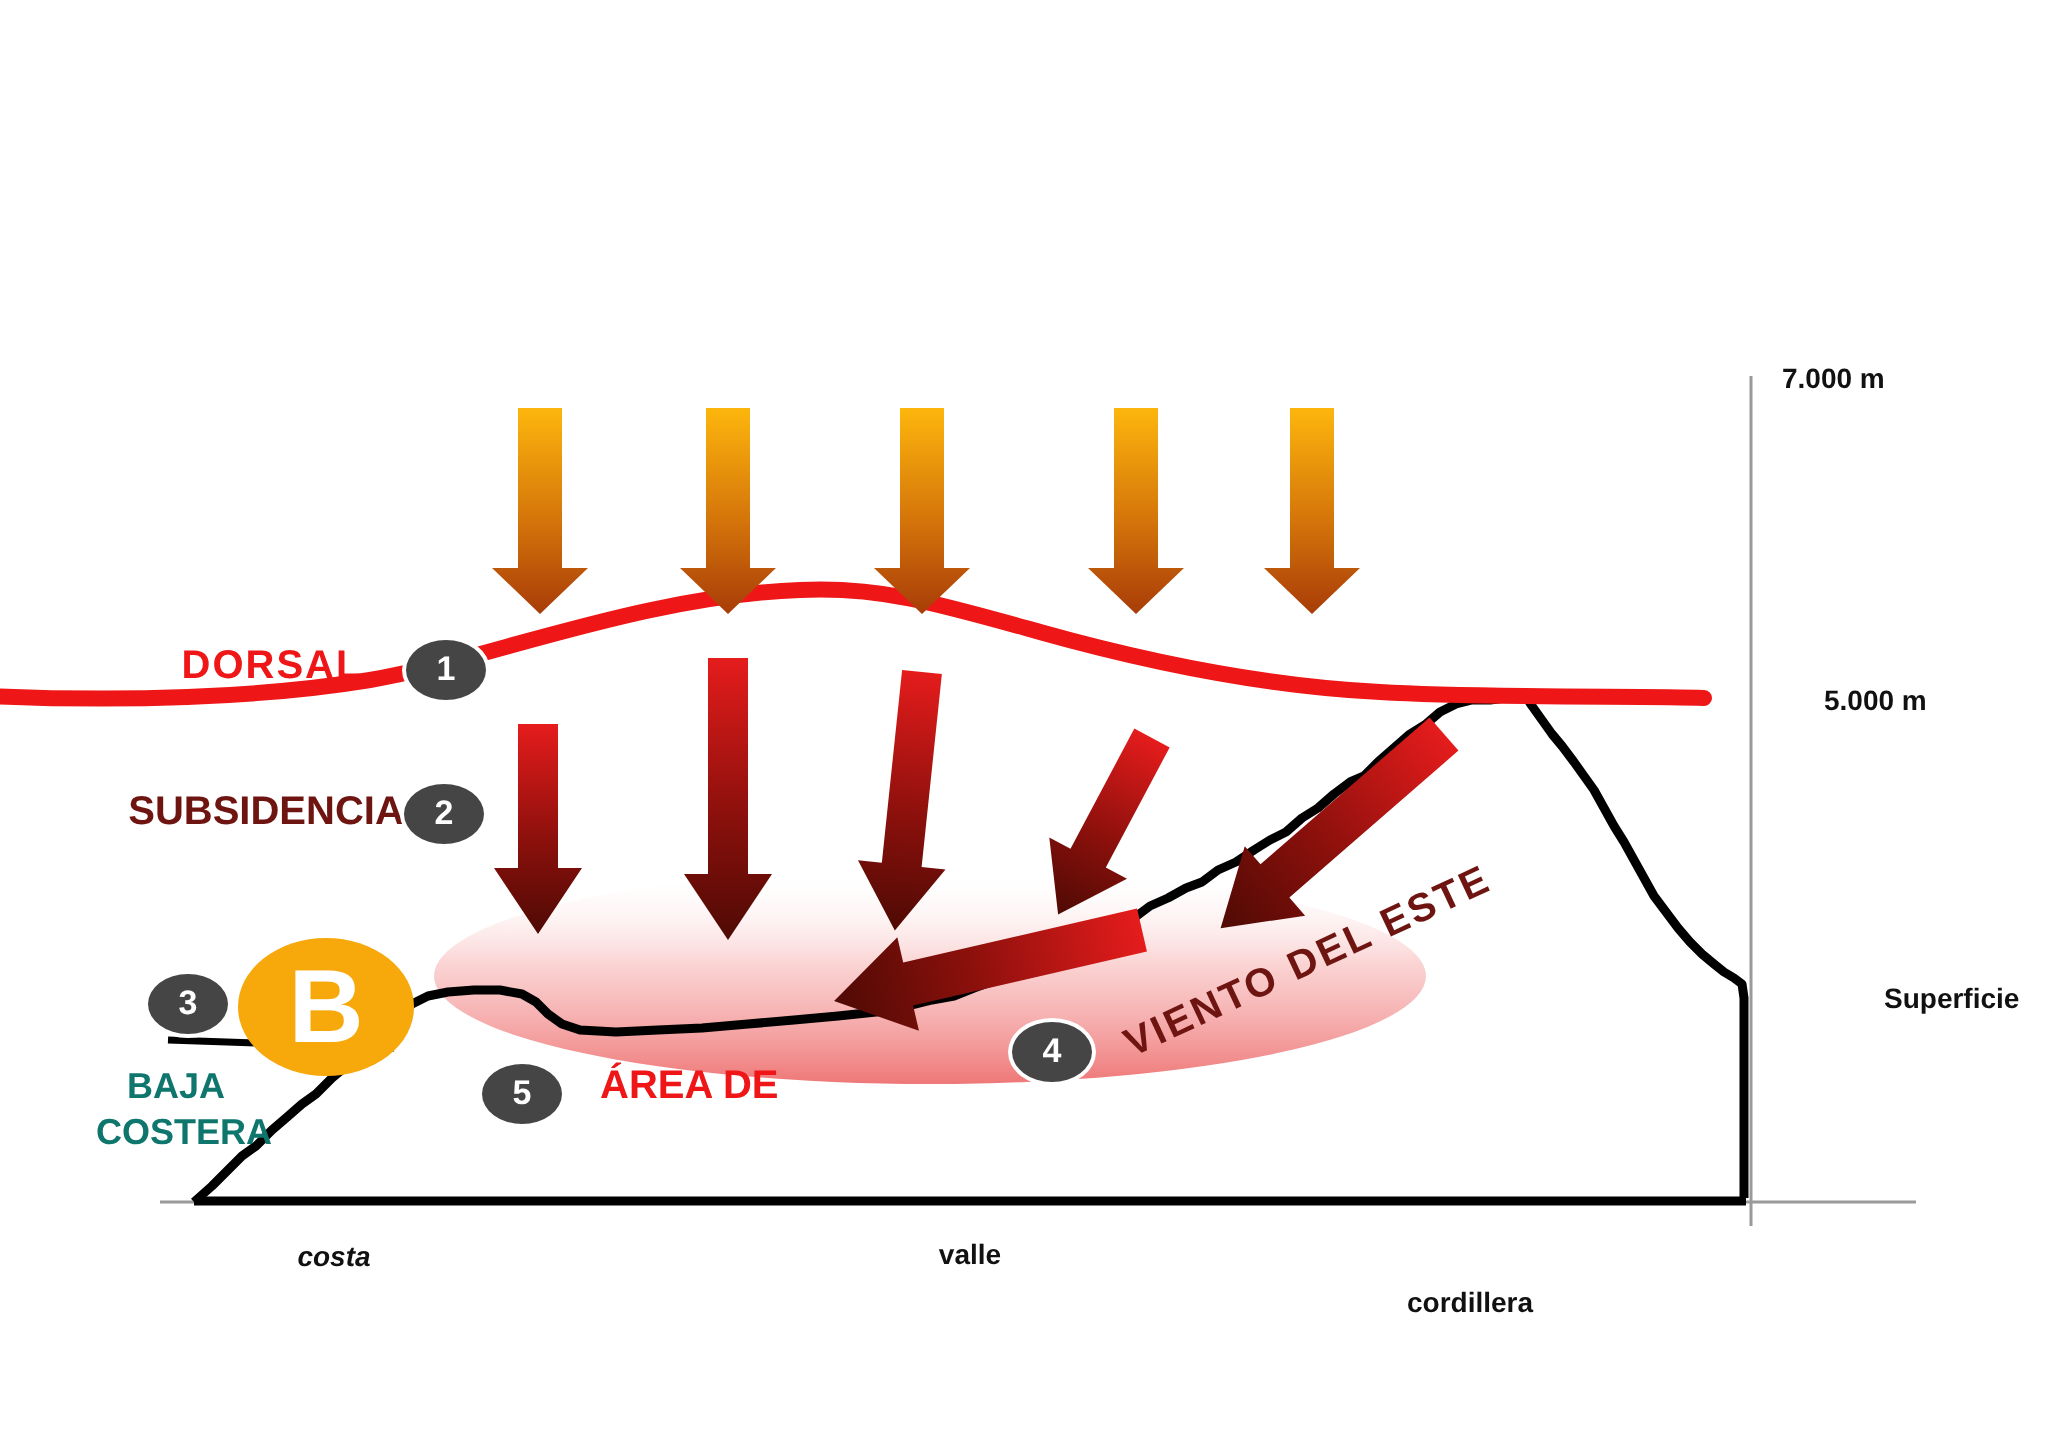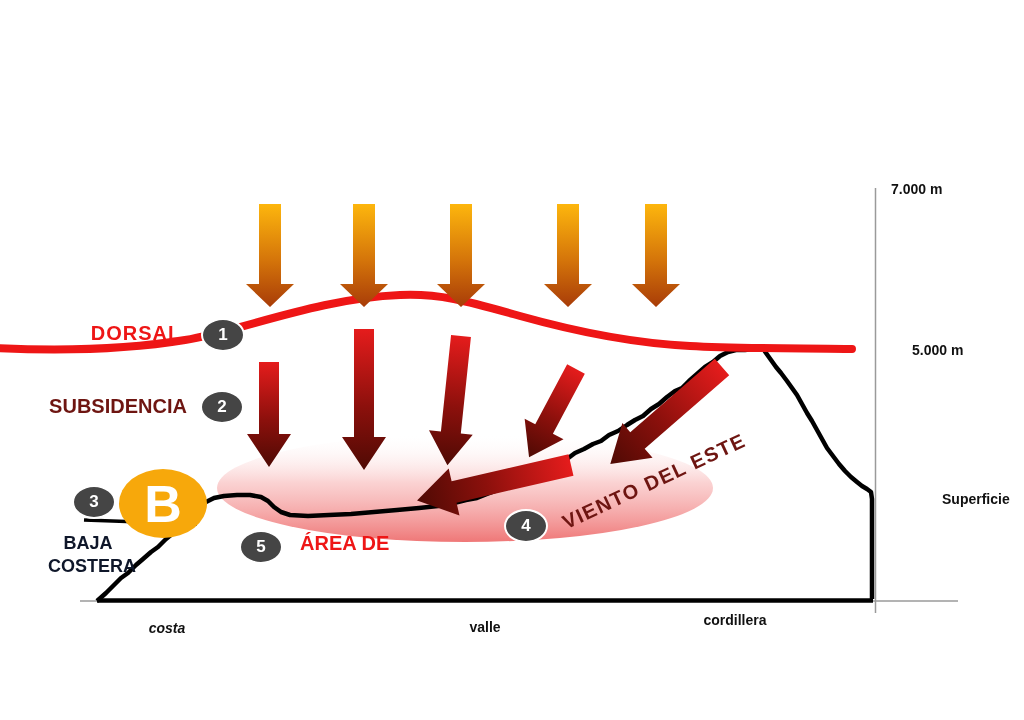--- a/index.html
+++ b/index.html
@@ -8,21 +8,21 @@
     font-family:"Liberation Sans","DejaVu Sans",sans-serif;
   }
   .stage svg{position:absolute;left:0;top:0;}
   .lbl{
     position:absolute;font-weight:bold;white-space:nowrap;
     transform:translate(-50%,-50%);line-height:1;
   }
   .lbl-left{transform:translateY(-50%);}
   .red{color:#ee1616;}
   .maroon{color:#6e1511;}
-  .amber{color:#0f172a;}
+  .amber{color:#0f766e;}
   .black{color:#111111;}
   .fs20{font-size:20px;}
   .fs18{font-size:18px;}
   .fs21{font-size:14px;}
   .marker{
     position:absolute;width:44px;height:34px;border-radius:50%;
     background:#454545;border:2px solid #ffffff;box-sizing:border-box;
     color:#ffffff;font-weight:bold;font-size:17px;
     display:flex;align-items:center;justify-content:center;
     transform:translate(-50%,-50%);
@@ -89,35 +89,35 @@
       <polygon points="-10,0 10,0 10,108 22,108 0,141 -22,108 -10,108" transform="translate(364,329)"></polygon>
       <polygon points="-10,0 10,0 10,97 22,97 0,130 -22,97 -10,97" transform="translate(461,336) rotate(6)"></polygon>
       <polygon points="-10,0 10,0 10,68 22,68 0,100 -22,68 -10,68" transform="translate(576,369) rotate(28)"></polygon>
       <polygon points="-11,0 11,0 11,112 23,112 0,148 -23,112 -11,112" transform="translate(722,367) rotate(49)"></polygon>
     </g>
 
     <polygon points="-11,0 11,0 11,120 24,120 0,158 -24,120 -11,120" transform="translate(571,465) rotate(77)" fill="url(#subGrad)"></polygon>
   </svg>
 
   <div class="lbl red fs20 tracked" style="left:136px;top:313px;margin-top:20px;">DORSAL</div>
-  <div class="lbl maroon fs20" style="left:118px;top:406px;">SUBSIDENCIA</div>
+  <div class="lbl maroon fs20" style="left:133px;top:406px;">SUBSIDENCIA</div>
   <div class="lbl amber fs18" style="left:88px;top:543px;">BAJA</div>
   <div class="lbl amber fs18" style="left:92px;top:566px;">COSTERA</div>
   <div class="lbl lbl-left red fs20" style="left:300px;top:543px;">ÁREA DE</div>
   <div class="lbl maroon fs20 viento" style="left:654px;top:481px;">VIENTO DEL ESTE</div>
 
   <div class="low-badge">B</div>
 
   <div class="marker" style="left:223px;top:335px;">1</div>
   <div class="marker" style="left:222px;top:407px;">2</div>
   <div class="marker" style="left:94px;top:502px;">3</div>
   <div class="marker" style="left:526px;top:526px;">4</div>
   <div class="marker" style="left:261px;top:547px;">5</div>
 
   <div class="lbl black fs21" style="left:167px;top:628px;font-style:italic;">costa</div>
   <div class="lbl black fs21" style="left:458px;top:627px;margin-left:27px;">valle</div>
-  <div class="lbl black fs21" style="left:735px;top:620px;">cordillera</div>
+  <div class="lbl black fs21" style="left:735px;top:651px;">cordillera</div>
 
   <div class="lbl lbl-left black fs21" style="left:891px;top:189px;">7.000 m</div>
   <div class="lbl lbl-left black fs21" style="left:892px;top:350px;margin-left:20px;">5.000 m</div>
   <div class="lbl lbl-left black fs21" style="left:942px;top:499px;">Superficie</div>
 
 </div>
 
 </body></html>

